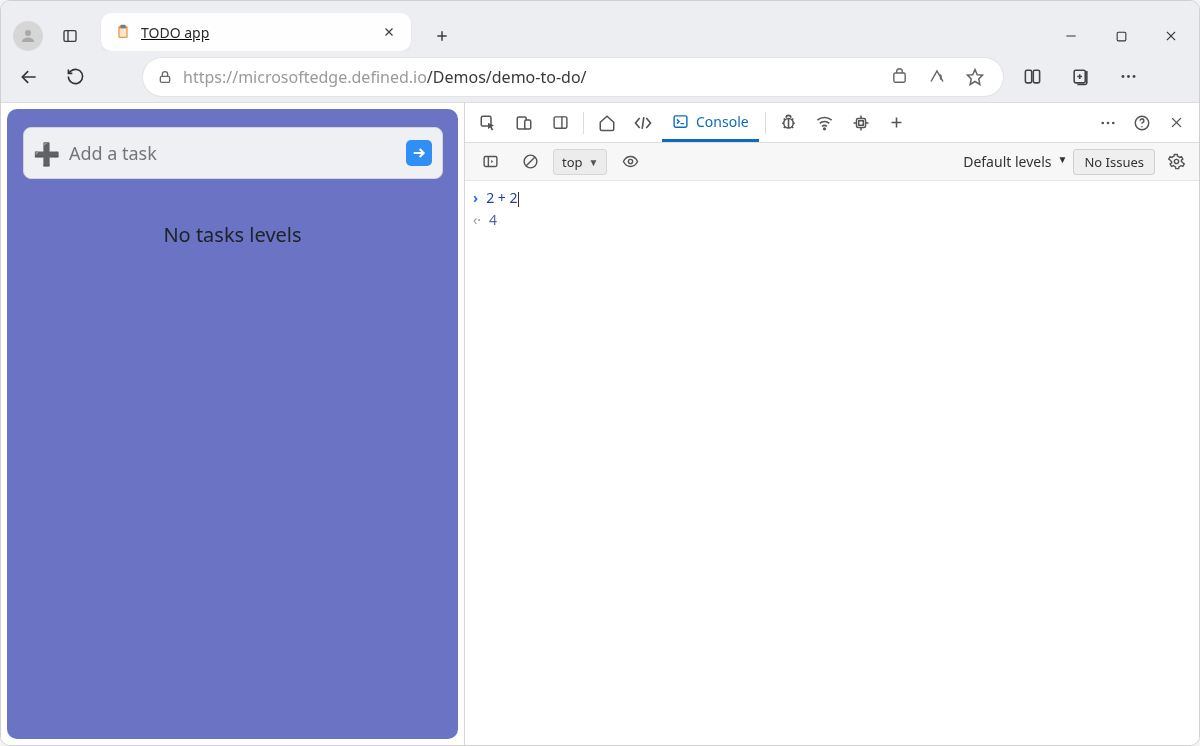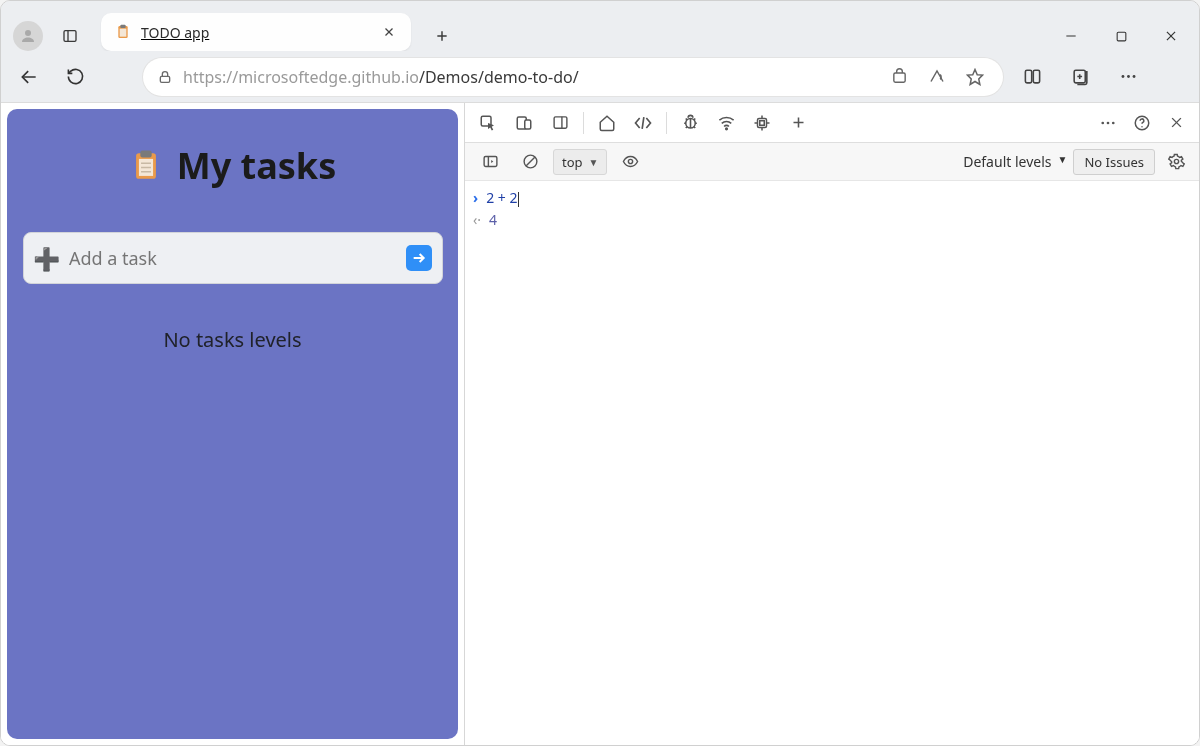--- a/index.html
+++ b/index.html
@@ -142,21 +142,21 @@
     </div>
     <div style="width:30px"></div>
     <div class="omnibox">
       <span class="lock">
         <svg width="16" height="16" viewBox="0 0 24 24" fill="none" stroke="#6a6a6a" stroke-width="2">
             <rect x="5" y="11" width="14" height="9" rx="2"></rect>
             <path d="M8 11V8a4 4 0 0 1 8 0v3"></path>
           </svg>
       </span>
       <span class="url">
-        <span class="muted">https://microsoftedge.github.io</span><span class="host">/Demos/demo-to-do/</span>
+        <span class="muted">https://microsoftedge.defined.io</span><span class="host">/Demos/demo-to-do/</span>
       </span>
       <span class="omni-icon">
         <svg width="17" height="17" viewBox="0 0 24 24" fill="none" stroke="#666" stroke-width="2">
             <rect x="4" y="7" width="16" height="13" rx="2"></rect>
             <path d="M8 7V5a4 4 0 0 1 8 0v2"></path>
           </svg>
       </span>
       <span class="omni-icon">
         <svg width="18" height="18" viewBox="0 0 24 24" fill="none" stroke="#666" stroke-width="2">
             <path d="M4 18L12 4l8 14"></path>
@@ -189,33 +189,20 @@
           <circle cx="12" cy="12" r="1.8"></circle>
           <circle cx="19" cy="12" r="1.8"></circle>
         </svg>
     </div>
   </div>
 
   <div class="content-row">
 
     <div class="page-pane">
       <div class="app">
-        <h1>
-          <span>
-            <svg width="34" height="34" viewBox="0 0 24 24">
-                <rect x="5" y="3" width="14" height="18" rx="2" fill="#ea9a4a"></rect>
-                <rect x="8" y="1" width="8" height="5" rx="1.5" fill="#7a7a7a"></rect>
-                <rect x="7" y="7" width="10" height="12" fill="#f4e7d7"></rect>
-                <line x1="8.5" y1="10" x2="15.5" y2="10" stroke="#c8b9a4" stroke-width="1"></line>
-                <line x1="8.5" y1="13" x2="15.5" y2="13" stroke="#c8b9a4" stroke-width="1"></line>
-                <line x1="8.5" y1="16" x2="15.5" y2="16" stroke="#c8b9a4" stroke-width="1"></line>
-              </svg>
-          </span>
-          <span>My tasks</span>
-        </h1>
         <div class="task-input-row">
           <span class="plus">➕</span>
           <input class="task-input" placeholder="Add a task" style="">
           <div class="submit-btn">
             <svg width="16" height="16" viewBox="0 0 24 24" fill="none" stroke="#fff" stroke-width="3">
                 <line x1="4" y1="12" x2="18" y2="12"></line>
                 <polyline points="13 6 19 12 13 18"></polyline>
               </svg>
           </div>
         </div>
@@ -249,20 +236,28 @@
           <svg width="18" height="18" viewBox="0 0 24 24" fill="none" stroke="#555" stroke-width="2">
               <path d="M3 11l9-8 9 8v9a2 2 0 0 1-2 2H5a2 2 0 0 1-2-2z"></path>
             </svg>
         </div>
         <div class="dt-ico">
           <svg width="20" height="20" viewBox="0 0 24 24" fill="none" stroke="#555" stroke-width="2">
               <polyline points="8 6 3 12 8 18"></polyline>
               <polyline points="16 6 21 12 16 18"></polyline>
               <line x1="13" y1="5" x2="11" y2="19"></line>
             </svg>
+        </div>
+        <div class="dt-tab active">
+          <svg width="17" height="17" viewBox="0 0 24 24" fill="none" stroke="#0f6cbd" stroke-width="2">
+              <rect x="3" y="4" width="18" height="16" rx="2"></rect>
+              <polyline points="7 9 10 12 7 15"></polyline>
+              <line x1="12" y1="15" x2="17" y2="15"></line>
+            </svg>
+          <span>Console</span>
         </div>
         <div class="dt-sep"></div>
         <div class="dt-ico">
           <svg width="19" height="19" viewBox="0 0 24 24" fill="none" stroke="#555" stroke-width="2">
               <circle cx="12" cy="13" r="6"></circle>
               <line x1="12" y1="7" x2="12" y2="19"></line>
               <line x1="4" y1="13" x2="6" y2="13"></line>
               <line x1="18" y1="13" x2="20" y2="13"></line>
               <line x1="6" y1="7" x2="8" y2="9"></line>
               <line x1="18" y1="7" x2="16" y2="9"></line>

